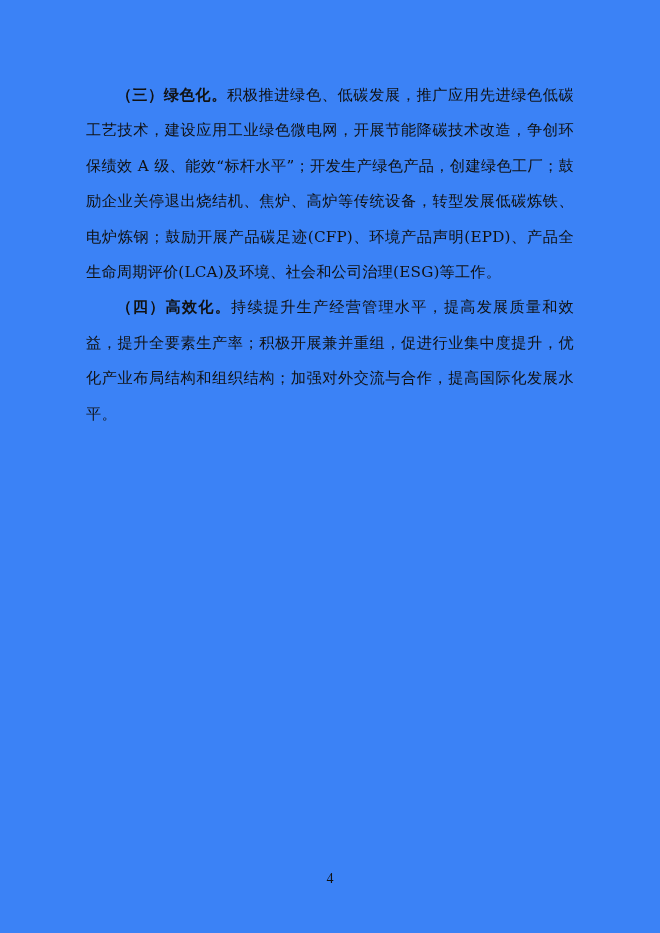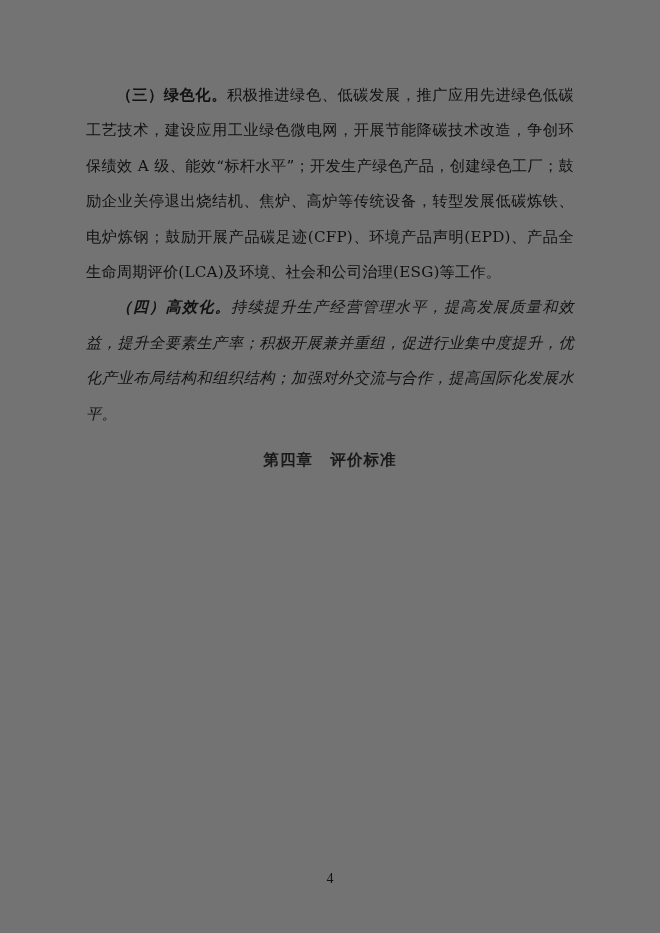--- a/index.html
+++ b/index.html
@@ -13,21 +13,21 @@
     font-family: "DejaVu Serif", "Liberation Serif", serif;
     color: #1a1a1a;
     overflow: hidden;
   }
   .page {
     position: relative;
     width: 660px;
     height: 933px;
     box-sizing: border-box;
     padding: 78px 86px 0 86px;
-    background: #737373;
+    background: #3b82f6;
   }
   .para {
     font-size: 15.2px;
     line-height: 35.4px;
     text-align: justify;
     text-justify: inter-ideograph;
     margin: 0 0 0 0;
     color: #111111;
     letter-spacing: 0.2px;
   }
@@ -57,37 +57,35 @@
     left: 0;
     right: 0;
     bottom: 46px;
     text-align: center;
     font-size: 14px;
     font-family: "Liberation Serif", serif;
     color: #111111;
   }
   .body-block > .para + .para {
     margin-top: 0;
-    font-style: italic;
   }
 </style>
 </head>
 <body>
 
 <div class="page">
 
   <div class="body-block">
 
     <p class="para indent"><span class="bold">（三）</span><span class="bold">绿色化。</span><span>积极推进绿色、低碳发展，推广应用先进绿色低碳工艺技术，建设应用工业绿色微电网，开展节能降碳技术改造，争创环保绩效 A 级、能效“标杆水平”；开发生产绿色产品，创建绿色工厂；鼓励企业关停退出烧结机、焦炉、高炉等传统设备，转型发展低碳炼铁、电炉炼钢；鼓励开展产品碳足迹(CFP)、环境产品声明(EPD)、产品全生命周期评价(LCA)及环境、社会和公司治理(ESG)等工作。</span></p>
 
     <p class="para indent"><span class="bold">（四）</span><span class="bold">高效化。</span><span>持续提升生产经营管理水平，提高发展质量和效益，提升全要素生产率；积极开展兼并重组，促进行业集中度提升，优化产业布局结构和组织结构；加强对外交流与合作，提高国际化发展水平。</span></p>
 
 
 
-    <p class="chapter-head"><span>第四章</span><span class="gap"></span><span>评价标准</span></p>
 
 
 
   </div>
 
   <div class="page-number">4</div>
 
 </div>
 
 </body></html>

